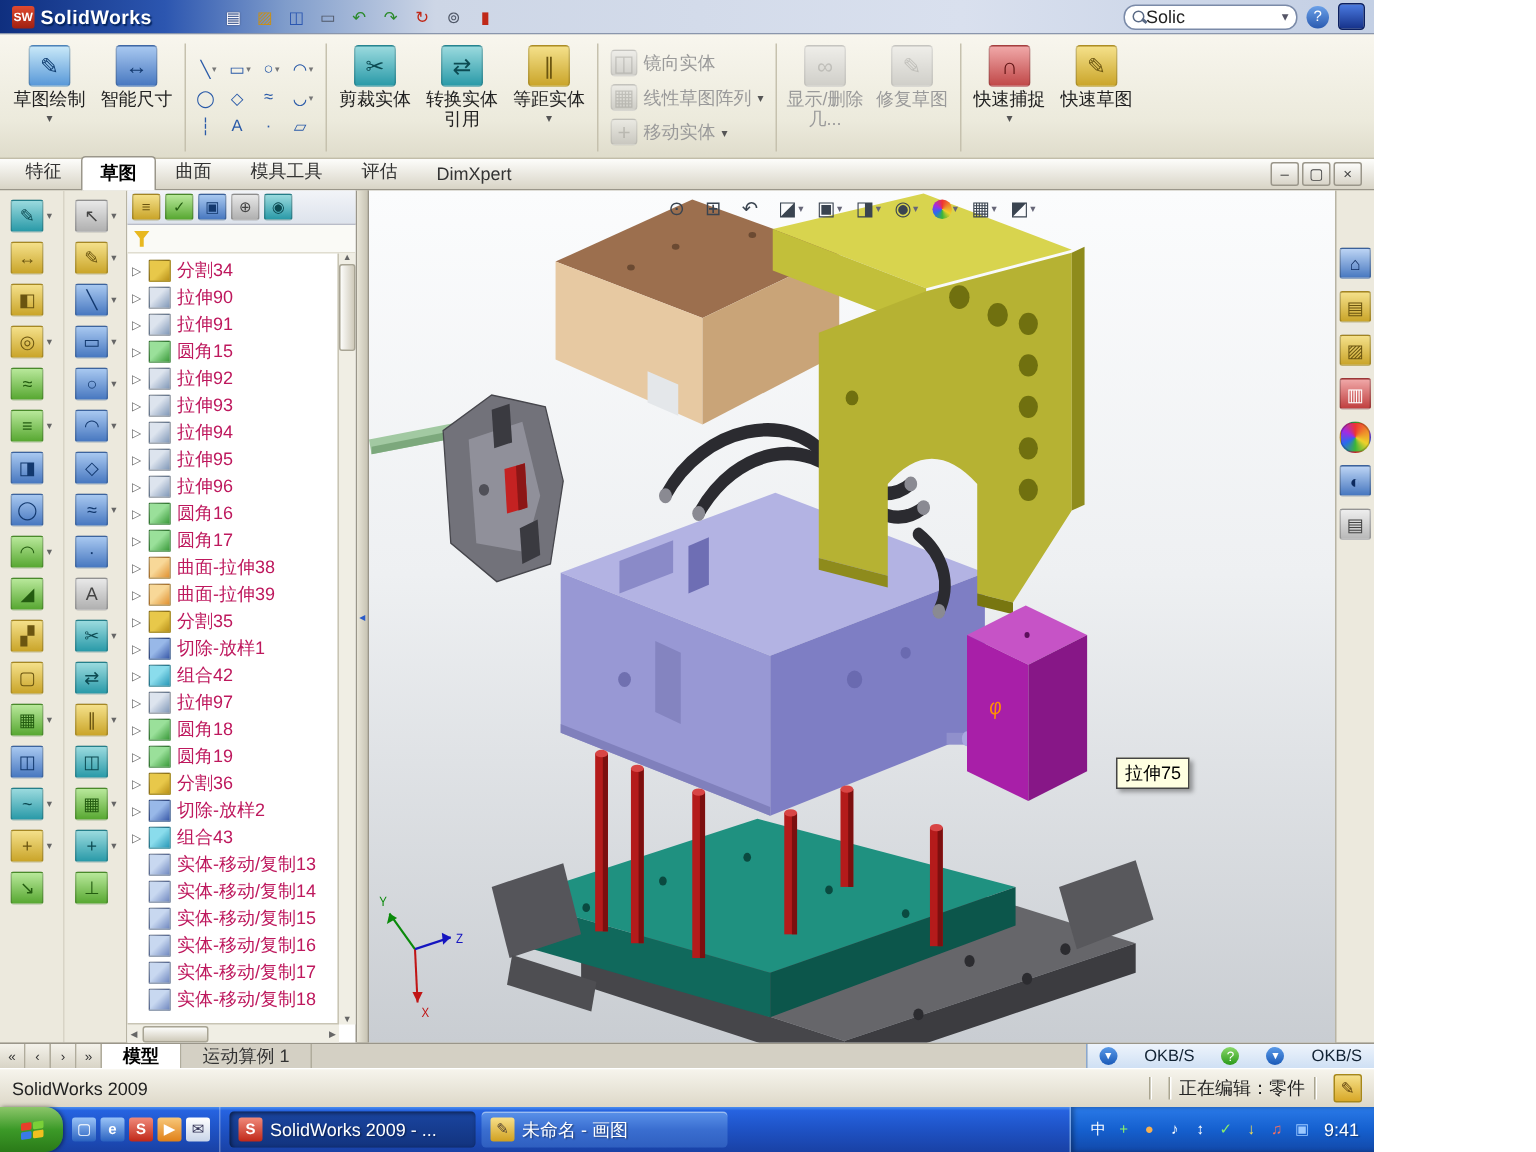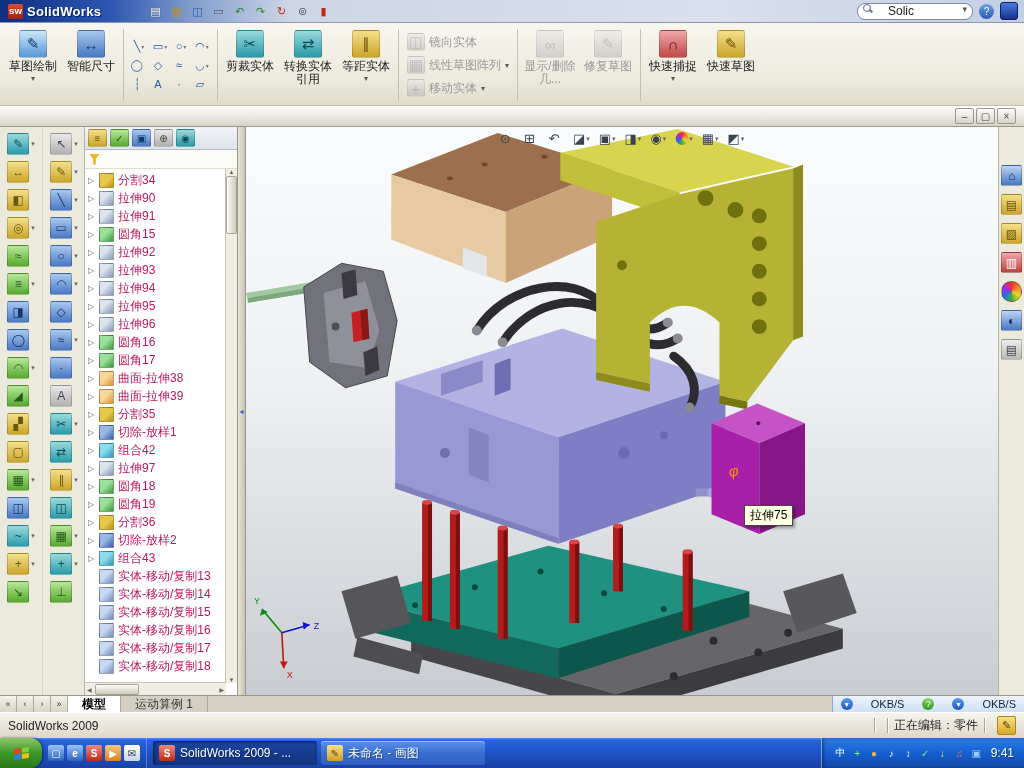--- a/index.html
+++ b/index.html
@@ -1,39 +1,39 @@
 <!DOCTYPE html>
 <html><head>
 <meta charset="utf-8">
 <style>
   html,body{margin:0;padding:0;width:1024px;height:768px;overflow:hidden;
     font-family:"Liberation Sans","DejaVu Sans",sans-serif;font-size:12px;}
-  .screen{position:relative;width:1024px;height:768px;background:#ece9d8;display:flex;flex-direction:column;}
+  .screen{position:relative;width:916px;height:768px;background:#ece9d8;display:flex;flex-direction:column;}
 
   
   .titlebar{height:22px;display:flex;align-items:center;
     background:linear-gradient(90deg,#0f2f7f 0,#2c56b0 110px,#7f9ccb 190px,#cdd6e6 290px,#d9e0ee 70%,#c3cfe4 100%);
     border-bottom:1px solid #8a96ad;flex:0 0 auto;}
   .logo{display:flex;align-items:center;gap:4px;padding:0 8px;min-width:120px;}
   .logo-badge{width:15px;height:15px;background:linear-gradient(#e04a30,#a02010);color:#fff;font-size:8px;font-weight:bold;
     display:flex;align-items:center;justify-content:center;border-radius:2px;}
   .logo-name{color:#fff;font-weight:bold;font-size:13px;letter-spacing:.3px;text-shadow:1px 1px 1px #00205a;}
   .menubar{display:flex;align-items:center;}
   .menu-item{padding:2px 7px;color:#101010;cursor:default;}
   .tb-icons{display:flex;align-items:center;gap:2px;margin-left:10px;}
   .tb-icon{width:17px;height:17px;display:flex;align-items:center;justify-content:center;font-size:11px;
     border:1px solid transparent;border-radius:2px;}
   .tbi-white{color:#f8f8ff;text-shadow:0 0 1px #334;}
   .tbi-gold{color:#c89018;}
   .tbi-blue{color:#2a56b0;}
   .tbi-gray{color:#505868;}
   .tbi-green{color:#2a8a2a;}
   .tbi-red{color:#c02818;}
-  .searchbox{margin-left:auto;display:flex;background:#fff;border:1px solid #7a8aa8;border-radius:8px;
-    height:15px;padding:0 5px;width:104px;gap:16px;}
+  .searchbox{margin-left:auto;display:flex;align-items:center;background:#fff;border:1px solid #7a8aa8;border-radius:8px;
+    height:15px;padding:0 5px;width:104px;gap:0;}
   .mag{position:relative;width:9px;height:9px;flex:0 0 auto;}
   .mag::before{content:"";position:absolute;left:0;top:0;width:6px;height:6px;border:1.4px solid #5a6a85;border-radius:50%;}
   .mag::after{content:"";position:absolute;left:6px;top:6px;width:4px;height:1.6px;background:#5a6a85;transform:rotate(40deg);}
   .search-text{color:#222;flex:1;}
   .search-caret{color:#556;font-size:9px;}
   .help-btn{width:15px;height:15px;border-radius:50%;background:linear-gradient(#6aa0e8,#2a5ab0);color:#fff;font-size:10px;
     display:flex;align-items:center;justify-content:center;margin:0 6px;}
   .ds-badge{width:16px;height:16px;background:linear-gradient(#4a7ae0,#16328a);border-radius:3px;margin-right:6px;border:1px solid #0c2060;}
 
   
@@ -412,20 +412,29 @@
           <span class="rb-ic ic-gold">
             <span class="rb-g">✎</span>
           </span>
           <span class="rb-label">快速草图</span>
           <span class="rb-caret" style="visibility: hidden;">▾</span>
         </div>
       </div>
   </div>
 
   <div class="tabrow">
+    <div class="cm-tabs">
+
+    <span class="cm-tab">特征</span>
+        <span class="cm-tab active">草图</span>
+        <span class="cm-tab">曲面</span>
+        <span class="cm-tab">模具工具</span>
+        <span class="cm-tab">评估</span>
+        <span class="cm-tab">DimXpert</span>
+      </div>
     <div class="doc-controls">
 
     <span class="doc-btn">–</span>
         <span class="doc-btn">▢</span>
         <span class="doc-btn">×</span>
       </div>
   </div>
 
   <div class="main">
 

